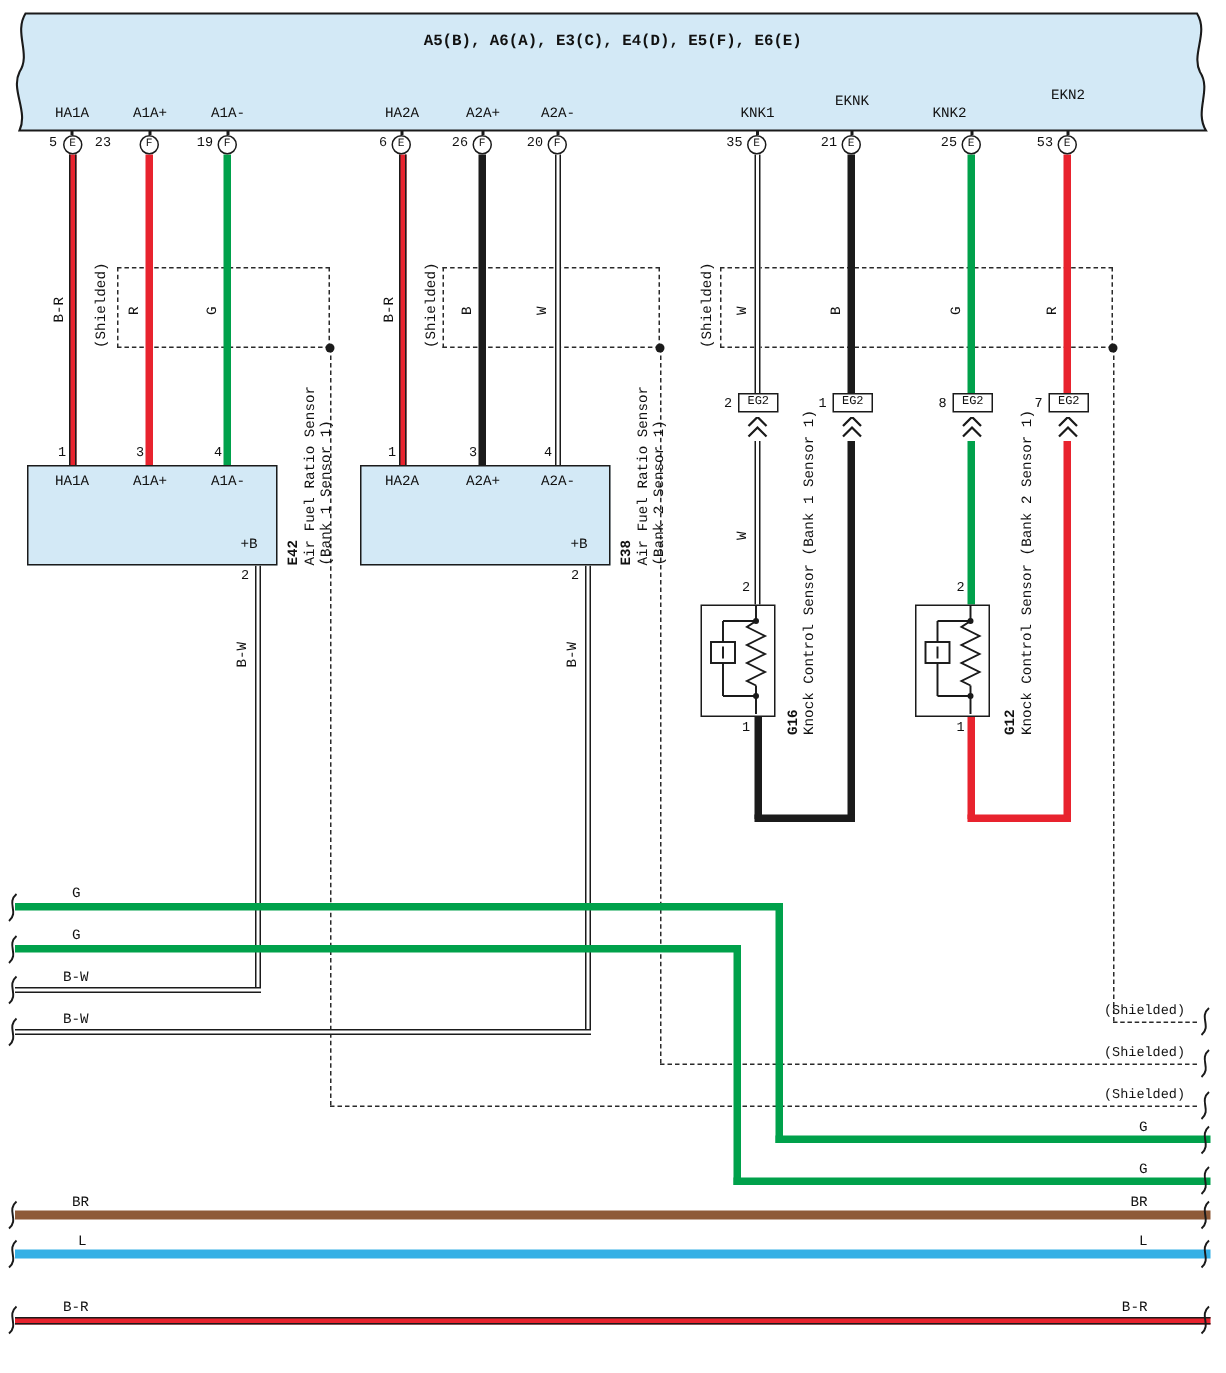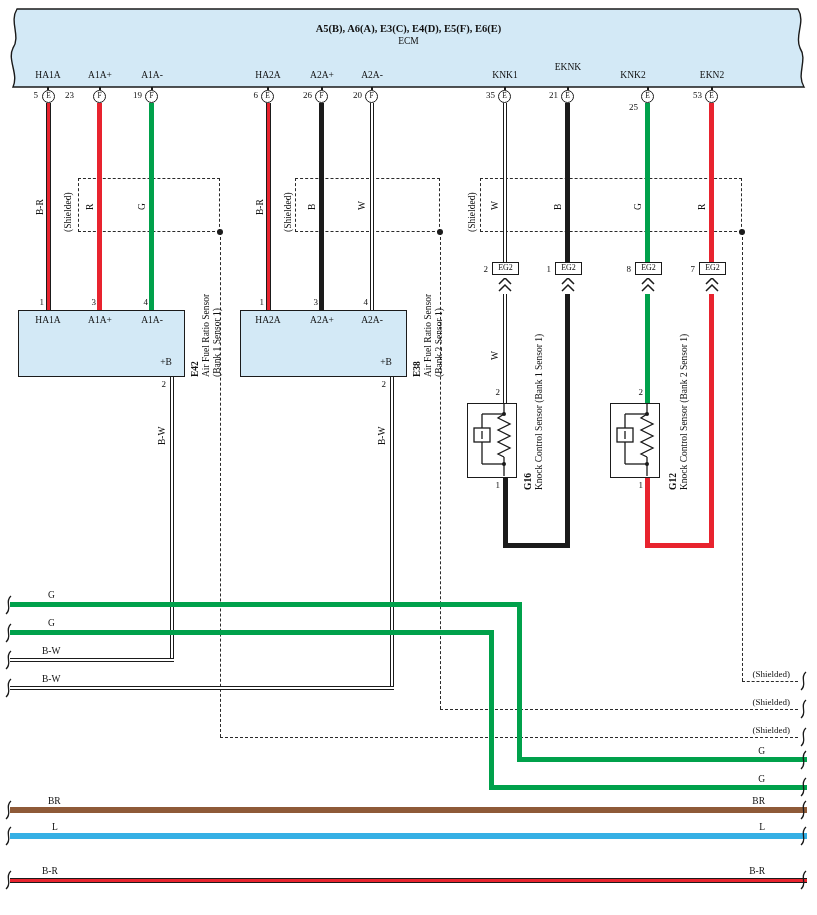--- a/index.html
+++ b/index.html
@@ -1,17 +1,17 @@
 <!DOCTYPE html>
 <html style="--box-fill: #d3e9f6; --green: #00a14b; --red: #e8232e; --black: #1b1b1b; --brown: #8e5a38; --light-blue: #35b0e5;"><head>
 <meta charset="utf-8">
 <style>
   html,body { margin:0; padding:0; background:#fff; }
   #diagram { position:relative; width:817px; height:915px; background:#fff;
-             font-family:Liberation Serif, serif; color:#111; overflow:hidden; }
+             font-family:Liberation Mono, monospace; color:#111; overflow:hidden; }
   .lbl { position:absolute; z-index:4; font-size:9.5px; line-height:11px; white-space:nowrap; }
   .sm  { font-size:9px; }
   .ctr { text-align:center; }
   .rt  { text-align:right; }
   .bold{ font-weight:bold; }
   .wire{ position:absolute; z-index:2; }
   .v-thick { width:5px; }  .h-thick { height:5px; }  .h-thickest { height:6px; }
   .green{ background:var(--green); } .red{ background:var(--red); } .black{ background:var(--black); }
   .brown{ background:var(--brown); } .lblue{ background:var(--light-blue); }
   .v-dbl{ width:4px; background:#fff; border-left:1.1px solid var(--black); border-right:1.1px solid var(--black); box-sizing:border-box; }
@@ -38,53 +38,52 @@
 </style>
 </head>
 <body>
 
 <div id="diagram">
 
   <svg class="abs" style="left:0;top:0;z-index:1" width="817" height="100" viewBox="0 0 817 100">
     <path d="M17,9 L798,9 C806,22 794,36 800,48 C808,60 796,74 804,87 L13,87 C19,74 7,60 13,48 C21,36 9,22 17,9 Z" style="fill:var(--box-fill)" stroke="#1a1a1a" stroke-width="1.4"></path>
   </svg>
   <div class="lbl bold ctr" style="left:0;top:23px;width:817px;font-size:10.5px">A5(B), A6(A), E3(C), E4(D), E5(F), E6(E)</div>
-  <div class="lbl ctr" style="left:0;top:36px;width:817px">ECM</div>
 
   <div class="lbl ctr" style="left:26px;top:70px;width:44px">HA1A</div>
   <div class="lbl ctr" style="left:78px;top:70px;width:44px">A1A+</div>
   <div class="lbl ctr" style="left:130px;top:70px;width:44px">A1A-</div>
   <div class="lbl ctr" style="left:246px;top:70px;width:44px">HA2A</div>
   <div class="lbl ctr" style="left:300px;top:70px;width:44px">A2A+</div>
   <div class="lbl ctr" style="left:350px;top:70px;width:44px">A2A-</div>
   <div class="lbl ctr" style="left:483px;top:70px;width:44px">KNK1</div>
   <div class="lbl ctr" style="left:546px;top:62px;width:44px">EKNK</div>
   <div class="lbl ctr" style="left:611px;top:70px;width:44px">KNK2</div>
-  <div class="lbl ctr" style="left:690px;top:70px;width:44px">EKN2</div>
+  <div class="lbl ctr" style="left:690px;top:58px;width:44px">EKN2</div>
 
   <div class="stub" style="left:47px;top:87px"></div>
   <div class="stub" style="left:99px;top:87px"></div>
   <div class="stub" style="left:151px;top:87px"></div>
   <div class="stub" style="left:267px;top:87px"></div>
   <div class="stub" style="left:321px;top:87px"></div>
   <div class="stub" style="left:371px;top:87px"></div>
   <div class="stub" style="left:504px;top:87px"></div>
   <div class="stub" style="left:567px;top:87px"></div>
   <div class="stub" style="left:647px;top:87px"></div>
   <div class="stub" style="left:711px;top:87px"></div>
 
   <div class="lbl sm rt" style="left:22px;top:90px;width:16px">5</div>
   <div class="lbl sm rt" style="left:58px;top:90px;width:16px">23</div>
   <div class="lbl sm rt" style="left:126px;top:90px;width:16px">19</div>
   <div class="lbl sm rt" style="left:242px;top:90px;width:16px">6</div>
   <div class="lbl sm rt" style="left:296px;top:90px;width:16px">26</div>
   <div class="lbl sm rt" style="left:346px;top:90px;width:16px">20</div>
   <div class="lbl sm rt" style="left:479px;top:90px;width:16px">35</div>
   <div class="lbl sm rt" style="left:542px;top:90px;width:16px">21</div>
-  <div class="lbl sm rt" style="left:622px;top:102px;width:16px">25</div>
+  <div class="lbl sm rt" style="left:622px;top:90px;width:16px">25</div>
   <div class="lbl sm rt" style="left:686px;top:90px;width:16px">53</div>
 
   <div class="pincircle" style="left:42px;top:90px"><span>E</span></div>
   <div class="pincircle" style="left:93px;top:90px"><span>F</span></div>
   <div class="pincircle" style="left:145px;top:90px"><span>F</span></div>
   <div class="pincircle" style="left:261px;top:90px"><span>E</span></div>
   <div class="pincircle" style="left:315px;top:90px"><span>F</span></div>
   <div class="pincircle" style="left:365px;top:90px"><span>F</span></div>
   <div class="pincircle" style="left:498px;top:90px"><span>E</span></div>
   <div class="pincircle" style="left:561px;top:90px"><span>E</span></div>

